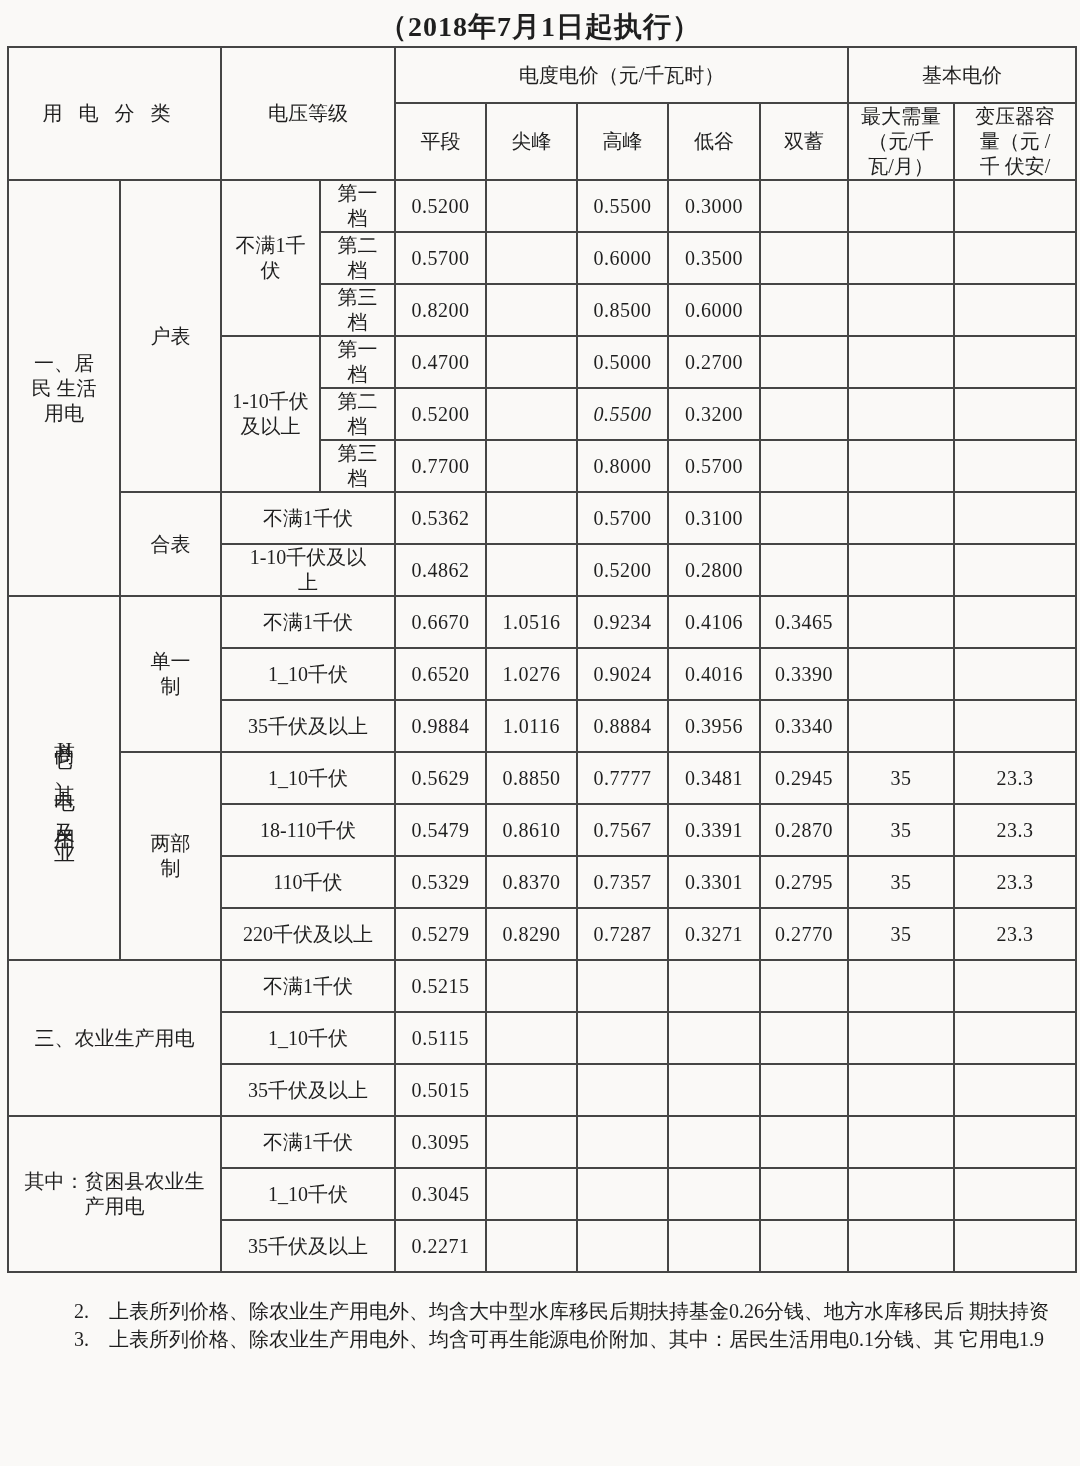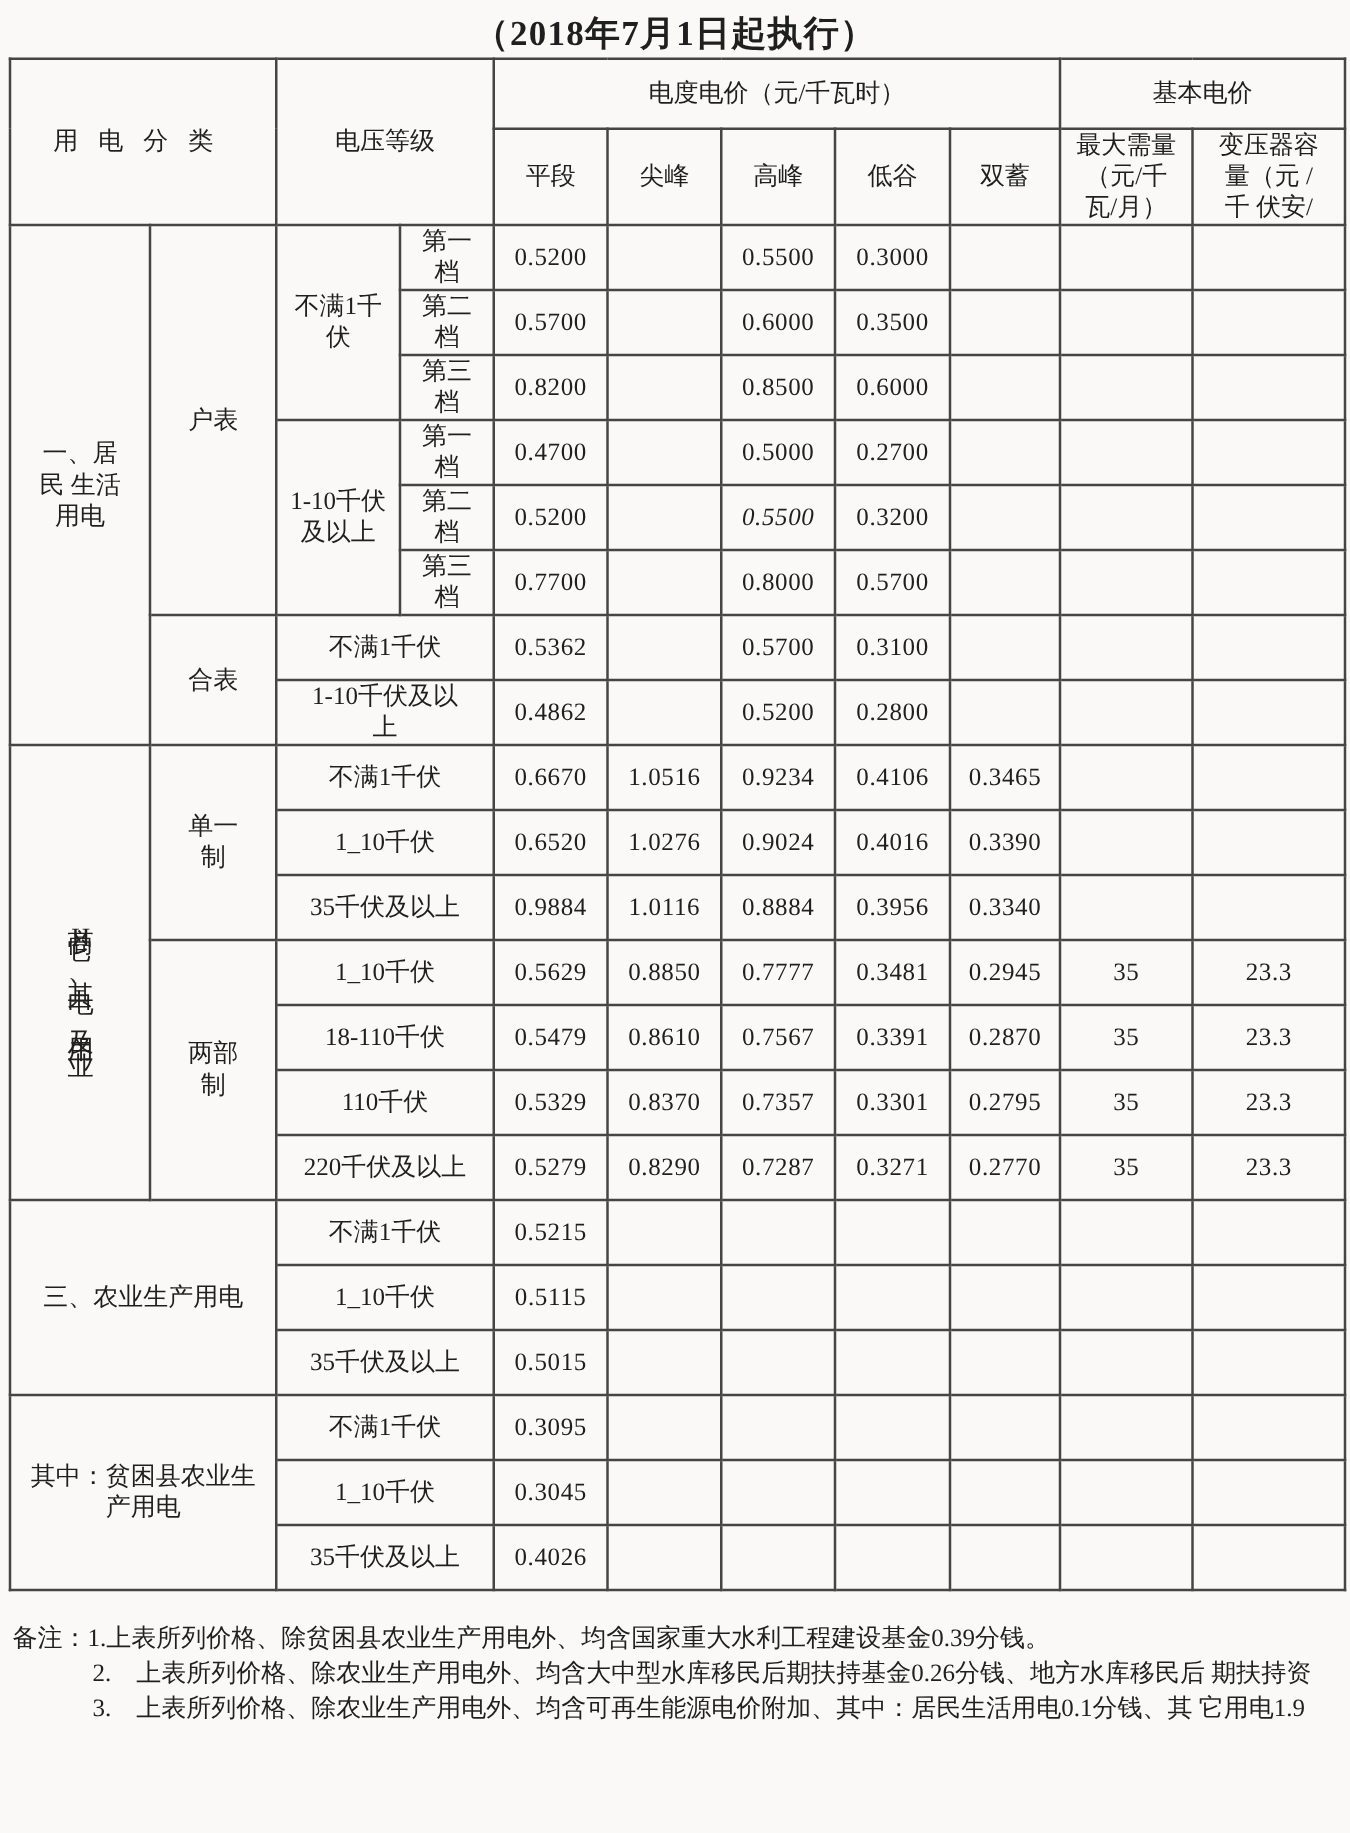--- a/index.html
+++ b/index.html
@@ -348,30 +348,29 @@
       <td class="num">0.3045</td>
       <td class="num"></td>
       <td class="num"></td>
       <td class="num"></td>
       <td class="num"></td>
       <td class="num"></td>
       <td class="num"></td>
     </tr>
     <tr class="body-row">
       <td colspan="2">35千伏及以上</td>
-      <td class="num">0.4026</td>
+      <td class="num">0.2271</td>
       <td class="num"></td>
       <td class="num"></td>
       <td class="num"></td>
       <td class="num"></td>
       <td class="num"></td>
       <td class="num"></td>
     </tr>
   </tbody>
     </table>
 
   <div class="notes">
-    <div class="note-line">备注：1.上表所列价格、除贫困县农业生产用电外、均含国家重大水利工程建设基金0.39分钱。</div>
     <div class="note-line indent">2.　上表所列价格、除农业生产用电外、均含大中型水库移民后期扶持基金0.26分钱、地方水库移民后 期扶持资</div>
     <div class="note-line indent">3.　上表所列价格、除农业生产用电外、均含可再生能源电价附加、其中：居民生活用电0.1分钱、其 它用电1.9</div>
   </div>
 
 </div>
 
 </body></html>

